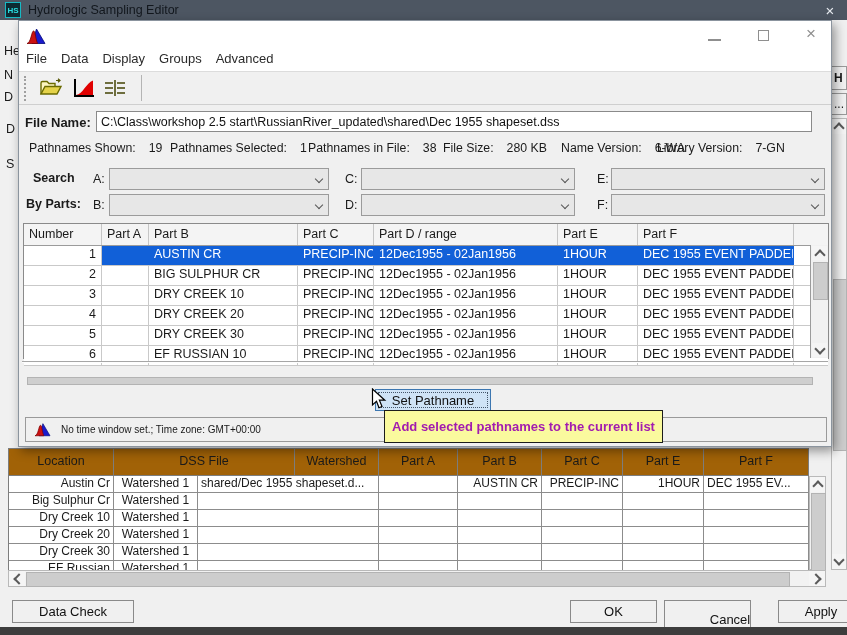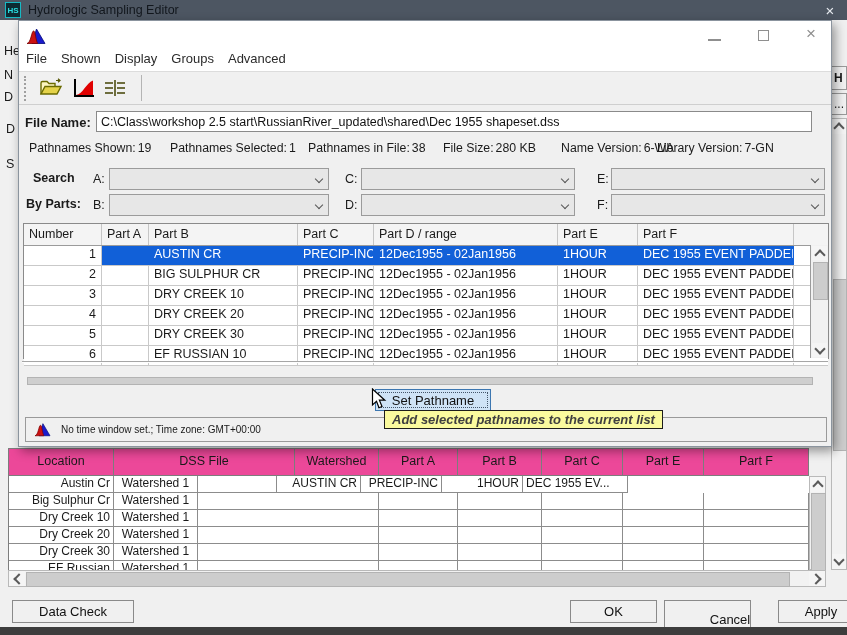--- a/index.html
+++ b/index.html
@@ -22,21 +22,21 @@
   .thumb{position:absolute;background:#cdcdcd;border:1px solid #b3b3b3;}
   .chev{display:inline-block;width:6px;height:6px;border-left:2px solid #5a5a5a;border-top:2px solid #5a5a5a;}
   .chev.up{transform:rotate(45deg);margin-top:3px;}
   .chev.down{transform:rotate(225deg);margin-bottom:3px;}
   .chev.left{transform:rotate(-45deg);margin-left:3px;}
   .chev.right{transform:rotate(135deg);margin-right:3px;}
   .chev.small{width:5px;height:5px;border-width:1.5px;border-color:#555;}
   
   .bt{left:8px;top:448px;width:801px;height:122px;overflow:hidden;background:#fff;
     border-top:1px solid #7d7d7d;border-left:1px solid #7d7d7d;}
-  .bth{display:flex;height:27px;background:#ec4899;}
+  .bth{display:flex;height:27px;background:#a16207;}
   .bth .c{border-right:1px solid #7d7d7d;border-bottom:1px solid #7d7d7d;font-size:12.5px;
     text-align:center;line-height:25px;box-sizing:border-box;overflow:hidden;white-space:nowrap;}
   .btr{display:flex;height:17px;}
   .btr .c{border-right:1px solid #8c8c8c;border-bottom:1px solid #8c8c8c;font-size:12px;line-height:15px;
     box-sizing:border-box;overflow:hidden;white-space:nowrap;}
   .b0{width:105px}.b1{width:84px}.b2{width:181px}.b3{width:79px}.b4{width:84px}.b5{width:81px}.b6{width:81px}.b7{width:105px}
   .ar{text-align:right;padding-right:3px}.ac{text-align:center}.al{text-align:left;padding-left:3px}
   .win-btn{background:#f0f0f0;border:1px solid #8a8a8a;font-size:13px;display:flex;align-items:center;
     justify-content:center;color:#111;}
   
@@ -47,21 +47,21 @@
   .menu-item{font-size:13px;color:#2b2b2b;padding:0 7px;}
   .dlg-toolbar{left:0;top:50px;width:812px;height:34px;background:#f0f0f0;border-top:1px solid #dcdcdc;
     border-bottom:1px solid #cfcfcf;display:flex;align-items:center;}
   .tool-btn{width:28px;height:27px;display:flex;align-items:center;justify-content:center;margin-right:4px;}
   .handle{width:3px;height:25px;border-left:2px dotted #9f9f9f;margin:0 8px 0 5px;}
   .tsep{width:1px;height:26px;background:#b4b4b4;margin-left:8px;}
   .lbl-b{font-weight:bold;font-size:13px;}
   .field{background:#fff;border:1px solid #8a8a8a;font-size:12.5px;padding:2px 4px;
     font-family:"Liberation Sans",sans-serif;color:#111;}
   .info-item{position:absolute;top:120px;font-size:12.3px;white-space:nowrap;}
-  .info-val{margin-left:2px;}
+  .info-val{margin-left:13px;}
   .combo{position:absolute;height:20px;background:#e7e7e7;border:1px solid #9b9b9b;}
   .combo .chev{position:absolute;right:6px;top:7px;}
   .plabel{position:absolute;font-size:12.5px;}
   
   .mtable{left:4px;top:202px;width:806px;height:136px;background:#fff;border:1px solid #8a8a8a;}
   .mhead{display:flex;height:21px;background:#f4f4f4;border-bottom:1px solid #9b9b9b;}
   .mhead .hc{border-right:1px solid #c6c6c6;font-size:12.5px;padding:3px 0 0 5px;box-sizing:border-box;
     overflow:hidden;white-space:nowrap;}
   .mrow{display:flex;height:19px;border-bottom:1px solid #c9c9c9;background:#fff;}
   .mc{border-right:1px solid #c9c9c9;font-size:12.5px;line-height:17px;box-sizing:border-box;
@@ -71,22 +71,22 @@
   .w0{width:78px}.w1{width:47px}.w2{width:149px}.w3{width:76px}.w4{width:184px}.w5{width:80px}.w6{width:156px}
   .mvscroll{position:absolute;right:0;top:21px;bottom:0;width:17px;background:#f1f1f1;border-left:1px solid #9b9b9b;}
   .divider{left:3px;top:340px;width:806px;height:2px;border-top:1px solid #a6a6a6;border-bottom:1px solid #fdfdfd;}
   .thinbar{left:8px;top:356px;width:786px;height:8px;background:#cfcfcf;border:1px solid #b3b3b3;}
   .setpath{left:356px;top:368px;width:116px;height:22px;background:#cfe3f6;border:1px solid #3c76b0;
     font-size:13px;display:flex;align-items:center;justify-content:center;color:#111;}
   .setpath .focus{position:absolute;left:2px;top:2px;right:2px;bottom:2px;border:1px dotted #44566a;}
   .statusbox{left:6px;top:396px;width:802px;height:25px;border:1px solid #9a9a9a;background:#f0f0f0;
     display:flex;align-items:center;}
   .status-text{font-size:10px;margin-left:10px;}
-  .tooltip{left:365px;top:389px;height:19px;background:#fafa9e;border:1px solid #1c1c1c;font-size:13px;
-    font-weight:bold;display:flex;align-items:center;padding:0 7px;white-space:nowrap;z-index:50;color:#404040;font-style:italic;}
+  .tooltip{left:365px;top:389px;height:33px;background:#fafa9e;border:1px solid #1c1c1c;font-size:13px;
+    font-weight:bold;display:flex;align-items:center;padding:0 7px;white-space:nowrap;z-index:50;color:#a21caf;}
   .darkstrip{left:0;top:627px;width:847px;height:8px;background:#3d3d3d;}
 </style>
 </head>
 <body>
 
 <div id="screen">
 
   <div class="abs titlebar">
     <div class="hs-icon">HS</div>
     <span class="title-text">Hydrologic Sampling Editor</span>
@@ -119,20 +119,21 @@
       <div class="c b1">Watershed</div>
       <div class="c b3">Part A</div>
       <div class="c b4">Part B</div>
       <div class="c b5">Part C</div>
       <div class="c b6">Part E</div>
       <div class="c b7">Part F</div>
     </div>
     <div class="btr">
       <div class="c b0 ar">Austin Cr</div>
       <div class="c b1 ac">Watershed 1</div>
+      <div class="c b2 al">shared/Dec 1955 shapeset.d...</div>
       <div class="c b3"></div>
       <div class="c b4 ar">AUSTIN CR</div>
       <div class="c b5 ar">PRECIP-INC</div>
       <div class="c b6 ar">1HOUR</div>
       <div class="c b7 al">DEC 1955 EV...</div>
     </div>
     <div class="btr">
       <div class="c b0 ar">Big Sulphur Cr</div>
       <div class="c b1 ac">Watershed 1</div>
       <div class="c b2"></div>
@@ -215,21 +216,21 @@
         <path d="M10.5 2 L19 16.5 L6 16.5 Z" fill="#1a1acc" stroke="#00087a" stroke-width="0.8"></path>
         <path d="M1 16.5 C5 16 5.5 4 7.5 4 C9.5 4 9 10 11.5 16.5 Z" fill="#cc1111" stroke="#7a0000" stroke-width="0.8"></path>
       </svg>
       <div class="abs" style="left:689px;top:18px;width:13px;height:2px;background:#8f8f8f;"></div>
       <div class="abs" style="left:739px;top:9px;width:11px;height:11px;border:1px solid #8f8f8f;"></div>
       <div class="abs" style="left:782px;top:3px;width:20px;height:22px;color:#8f8f8f;font-size:17px;text-align:center;">×</div>
     </div>
 
     <div class="abs dlg-menubar">
       <span class="menu-item">File</span>
-      <span class="menu-item">Shown</span>
+      <span class="menu-item">Data</span>
       <span class="menu-item">Display</span>
       <span class="menu-item">Groups</span>
       <span class="menu-item">Advanced</span>
     </div>
 
     <div class="abs dlg-toolbar">
       <div class="handle"></div>
       <div class="tool-btn">
         <svg width="24" height="20" viewBox="0 0 24 20">
           <path d="M2 16 L2 5 Q2 3.5 3.5 3.5 L8 3.5 L10 5.5 L16 5.5 L16 8" fill="#fdf6c0" stroke="#6b6b00" stroke-width="1.4"></path>

